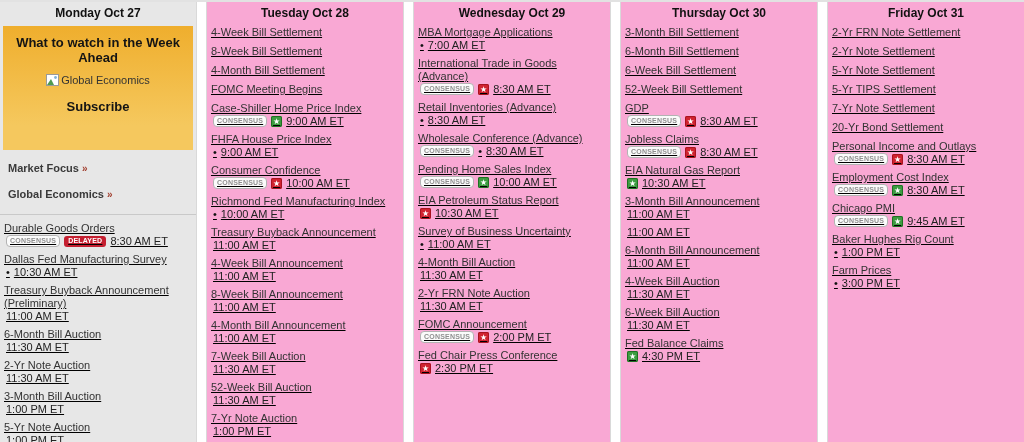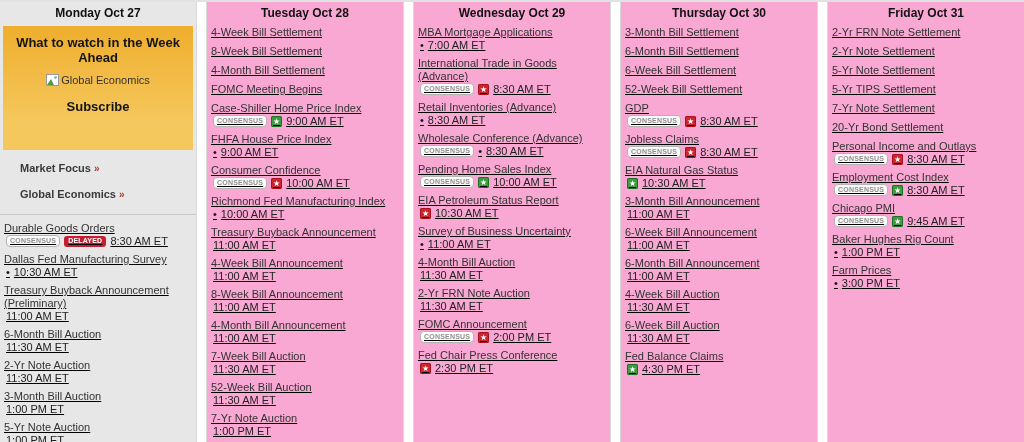--- a/index.html
+++ b/index.html
@@ -34,21 +34,21 @@
   .star.green{background:var(--green-star,#3d9c41);box-shadow:inset 0 0 0 1px #1e7022;}
   .bullet{font-size:11px;color:#111;line-height:11px;}
   
   .promo{
     margin:2px 3px 6px;height:124px;text-align:center;padding-top:9px;
     background:linear-gradient(180deg,var(--promo-top,#efae2d) 0%,var(--promo-bottom,#f5c85e) 80%);
   }
   .promo-title{font-size:13px;font-weight:bold;color:#141414;margin-bottom:9px;}
   .promo-img-row{font-size:11px;color:#333;display:flex;align-items:center;justify-content:center;gap:2px;margin-bottom:11px;}
   .promo-subscribe{font-size:13px;font-weight:bold;color:#141414;cursor:pointer;display:inline-block;}
-  .promo-links{padding:6px 6px 0 20px;}
+  .promo-links{padding:6px 6px 0 8px;}
   .promo-link{font-size:11px;font-weight:bold;color:#3a3a3a;margin-bottom:14px;cursor:pointer;}
   .promo-link .arrow{color:#a23f2f;font-size:10px;}
   .mon-divider{border-top:1px solid #c9c9c9;margin-top:4px;}
   .col-mon .events{padding-top:7px;}
 </style>
 </head>
 <body>
 
 <div class="calendar">
 
@@ -328,34 +328,33 @@
         </div>
         <div class="event">
           <div class="event-title">Jobless Claims</div>
           <div class="event-meta">
             <span class="badge-consensus">CONSENSUS</span>
             <span class="star red">★</span>
             <span class="time">8:30 AM ET</span>
           </div>
         </div>
         <div class="event">
-          <div class="event-title">EIA Natural Gas Status</div>
+          <div class="event-title">EIA Natural Gas Report</div>
           <div class="event-meta">
             <span class="star green">★</span>
             <span class="time">10:30 AM ET</span>
           </div>
         </div>
         <div class="event">
           <div class="event-title">3-Month Bill Announcement</div>
           <div class="event-meta">
             <span class="time">11:00 AM ET</span>
           </div>
         </div>
         <div class="event">
-          <div class="event-title">6-Week Bill Announcement</div>
           <div class="event-meta">
             <span class="time">11:00 AM ET</span>
           </div>
         </div>
         <div class="event">
           <div class="event-title">6-Month Bill Announcement</div>
           <div class="event-meta">
             <span class="time">11:00 AM ET</span>
           </div>
         </div>

